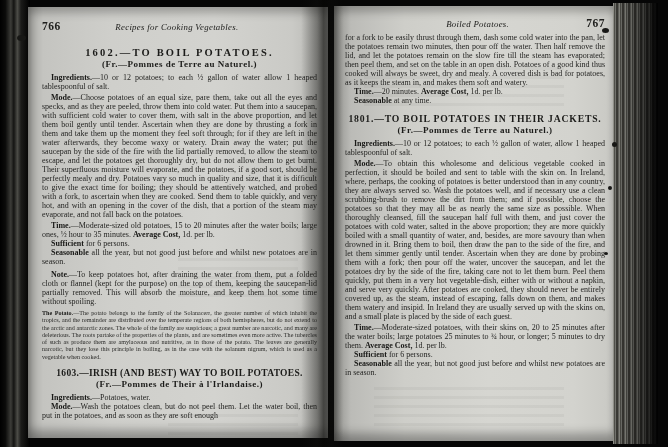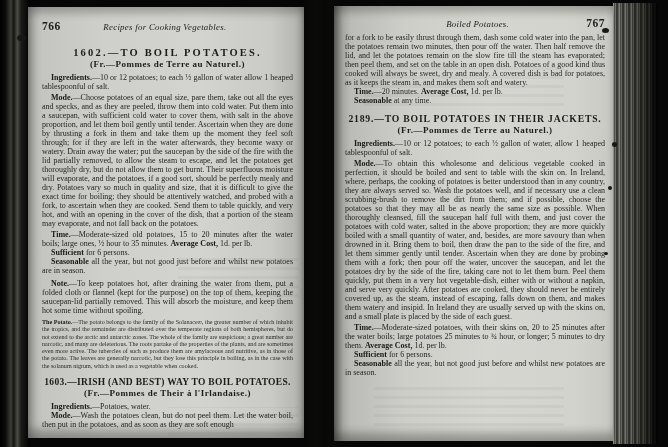--- a/index.html
+++ b/index.html
@@ -8,21 +8,21 @@
     background:#060606;
     font-family:"Liberation Serif", serif;
   }
   
   .spine-edge{
     position:absolute;left:0;top:0;bottom:0;width:30px;z-index:1;
     background:linear-gradient(90deg,#000 0,#0b0b0a 18%,#3c3c38 36%,#141412 46%,#4c4c47 58%,#1b1b19 70%,#000 100%);
   }
   .page{position:absolute;z-index:2;overflow:hidden;}
   .page-left{
-    left:28px;width:276px;top:7px;bottom:9px;
+    left:28px;width:300px;top:7px;bottom:9px;
     background:linear-gradient(90deg,#a6a6a2 0,#c4c4c0 5%,#cfcfcb 28%,#d3d3cf 62%,#cacac6 88%,#b0b0ac 100%);
   }
   .page-right{
     left:334px;width:282px;top:6px;bottom:6px;
     background:linear-gradient(90deg,#8e8e8a 0,#bbbbb7 6%,#cecec9 25%,#d6d6d1 55%,#d3d3ce 85%,#c8c8c3 100%);
   }
   .gutter{
     position:absolute;left:301px;top:0;bottom:0;width:42px;z-index:4;pointer-events:none;
     background:linear-gradient(90deg,rgba(18,18,16,0) 0,rgba(18,18,16,0.40) 38%,rgba(8,8,6,0.62) 54%,rgba(18,18,16,0.28) 74%,rgba(18,18,16,0) 100%);
   }
@@ -117,21 +117,21 @@
       <span class="runhead">Boiled Potatoes.</span>
       <span class="pagenum">767</span>
     </div>
 
     <div class="bt mt4">for a fork to be easily thrust through them, dash some cold water into the pan, let the potatoes remain two minutes, then pour off the water. Then half remove the lid, and let the potatoes remain on the slow fire till the steam has evaporated; then peel them, and set on the table in an open dish.  Potatoes of a good kind thus cooked will always be sweet, dry and mealy.  A covered dish is bad for potatoes, as it keeps the steam in, and makes them soft and watery.</div>
 
     <div class="bt ind"><b class="lead">Time.</b><span>—20 minutes.  </span><b class="lead">Average Cost,</b><span> 1d. per lb.</span></div>
 
     <div class="bt ind"><b class="lead">Seasonable</b><span> at any time.</span></div>
 
-    <div class="rhead h-1604">2189.—TO BOIL POTATOES IN THEIR JACKETS.</div>
+    <div class="rhead h-1604">1801.—TO BOIL POTATOES IN THEIR JACKETS.</div>
     <div class="rhead h-sub">(Fr.—Pommes de Terre au Naturel.)</div>
 
     <div class="bt ind"><b class="lead">Ingredients.</b><span>—10 or 12 potatoes; to each ½ gallon of water, allow 1 heaped tablespoonful of salt.</span></div>
 
     <div class="bt ind mt2"><b class="lead">Mode.</b><span>—To obtain this wholesome and delicious vegetable cooked in perfection, it should be boiled and sent to table with the skin on. In Ireland, where, perhaps, the cooking of potatoes is better understood than in any country, they are always served so.  Wash the potatoes well, and if necessary use a clean scrubbing-brush to remove the dirt from them; and if possible, choose the potatoes so that they may all be as nearly the same size as possible.  When thoroughly cleansed, fill the saucepan half full with them, and just cover the potatoes with cold water, salted in the above proportion; they are more quickly boiled with a small quantity of water, and, besides, are more savoury than when drowned in it.  Bring them to boil, then draw the pan to the side of the fire, and let them simmer gently until tender.  Ascertain when they are done by probing them with a fork; then pour off the water, uncover the saucepan, and let the potatoes dry by the side of the fire, taking care not to let them burn.  Peel them quickly, put them in a very hot vegetable-dish, either with or without a napkin, and serve very quickly.  After potatoes are cooked, they should never be entirely covered up, as the steam, instead of escaping, falls down on them, and makes them watery and insipid.  In Ireland they are usually served up with the skins on, and a small plate is placed by the side of each guest.</span></div>
 
     <div class="bt ind mt2"><b class="lead">Time.</b><span>—Moderate-sized potatoes, with their skins on, 20 to 25 minutes after the water boils; large potatoes 25 minutes to ¾ hour, or longer; 5 minutes to dry them.  </span><b class="lead">Average Cost,</b><span> 1d. per lb.</span></div>
 
     <div class="bt ind"><b class="lead">Sufficient</b><span> for 6 persons.</span></div>
 

